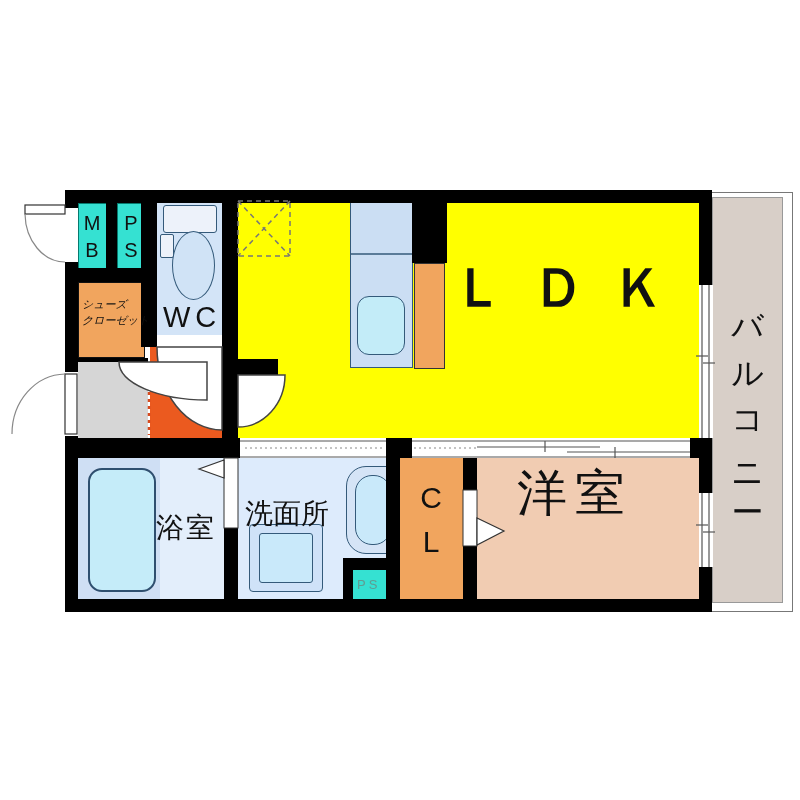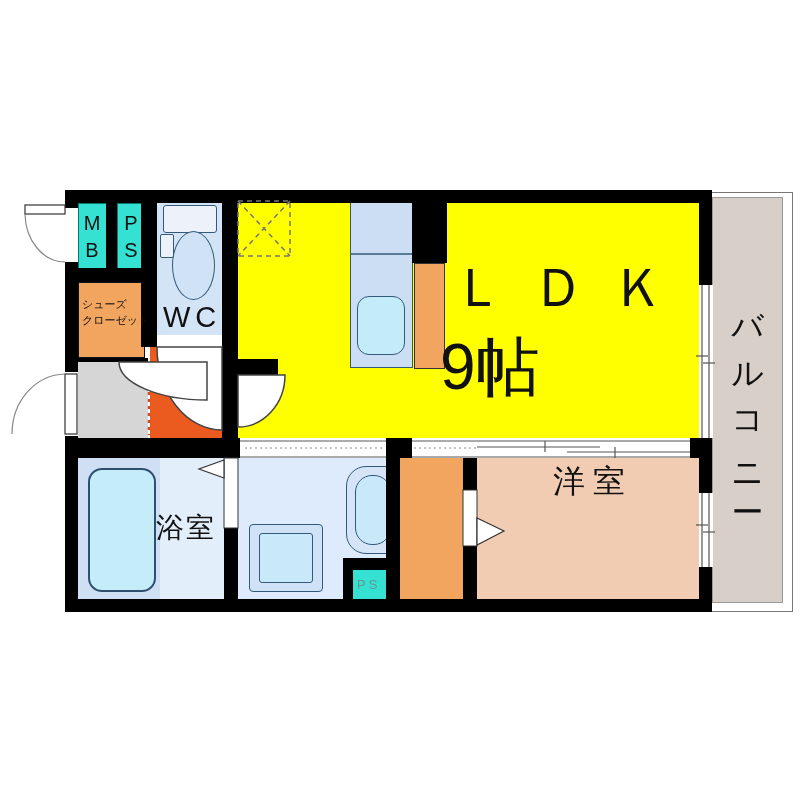--- a/index.html
+++ b/index.html
@@ -140,33 +140,34 @@
       <line x1="245" y1="448" x2="384" y2="448" stroke="#888" stroke-dasharray="2,3"></line>
     </g>
 
     <g stroke="#555" stroke-width="1" fill="none">
       <line x1="412" y1="441" x2="477" y2="441"></line>
       <line x1="412" y1="457" x2="477" y2="457"></line>
       <line x1="414" y1="448" x2="476" y2="448" stroke="#888" stroke-dasharray="2,3"></line>
     </g>
   </svg>
 
-  <div class="label" style="left:452px;top:252px;font-size:54px;letter-spacing:26px;">ＬＤＫ</div>
-  <div class="label" style="left:440px;top:324px;font-size:64px;">9帖</div>
+  <div class="label" style="left:452px;top:252px;font-size:54px;letter-spacing:26px;font-weight:bold;">ＬＤＫ</div>
 
-  <div class="label" style="left:517px;top:460px;font-size:32px;letter-spacing:8px;margin-left:36px;">洋室</div>
+  <div class="label" style="left:517px;top:460px;font-size:50px;letter-spacing:8px;">洋室</div>
 
   <div class="label vtext" style="left:726px;top:290px;font-size:32px;letter-spacing:15px;">バルコニー</div>
 
   <div class="label" style="left:156px;top:509px;font-size:28px;letter-spacing:2px;font-family:Liberation Mono, monospace;">浴室</div>
+  <div class="label" style="left:245px;top:495px;font-size:28px;">洗面所</div>
   <div class="label" style="left:163px;top:301px;font-size:29px;letter-spacing:5px;">WC</div>
 
+  <div class="label stack" style="left:413px;top:476px;width:36px;font-size:30px;line-height:44px;">CL</div>
   <div class="label stack" style="left:80px;top:210px;width:24px;font-size:20px;line-height:27px;">MB</div>
   <div class="label stack" style="left:119px;top:210px;width:24px;font-size:20px;line-height:27px;">PS</div>
 
-  <div class="abs" style="left:82px;top:296px;font-size:11px;line-height:16px;color:#111;">
+  <div class="abs" style="left:82px;top:296px;font-size:11px;line-height:16px;color:#111;font-style:italic;">
     <div>シューズ</div>
     <div>クローゼット</div>
   </div>
 
   <div class="label" style="left:357px;top:577px;font-size:13px;letter-spacing:3px;color:#5f9c92;">PS</div>
 
 </div>
 
 </body></html>

